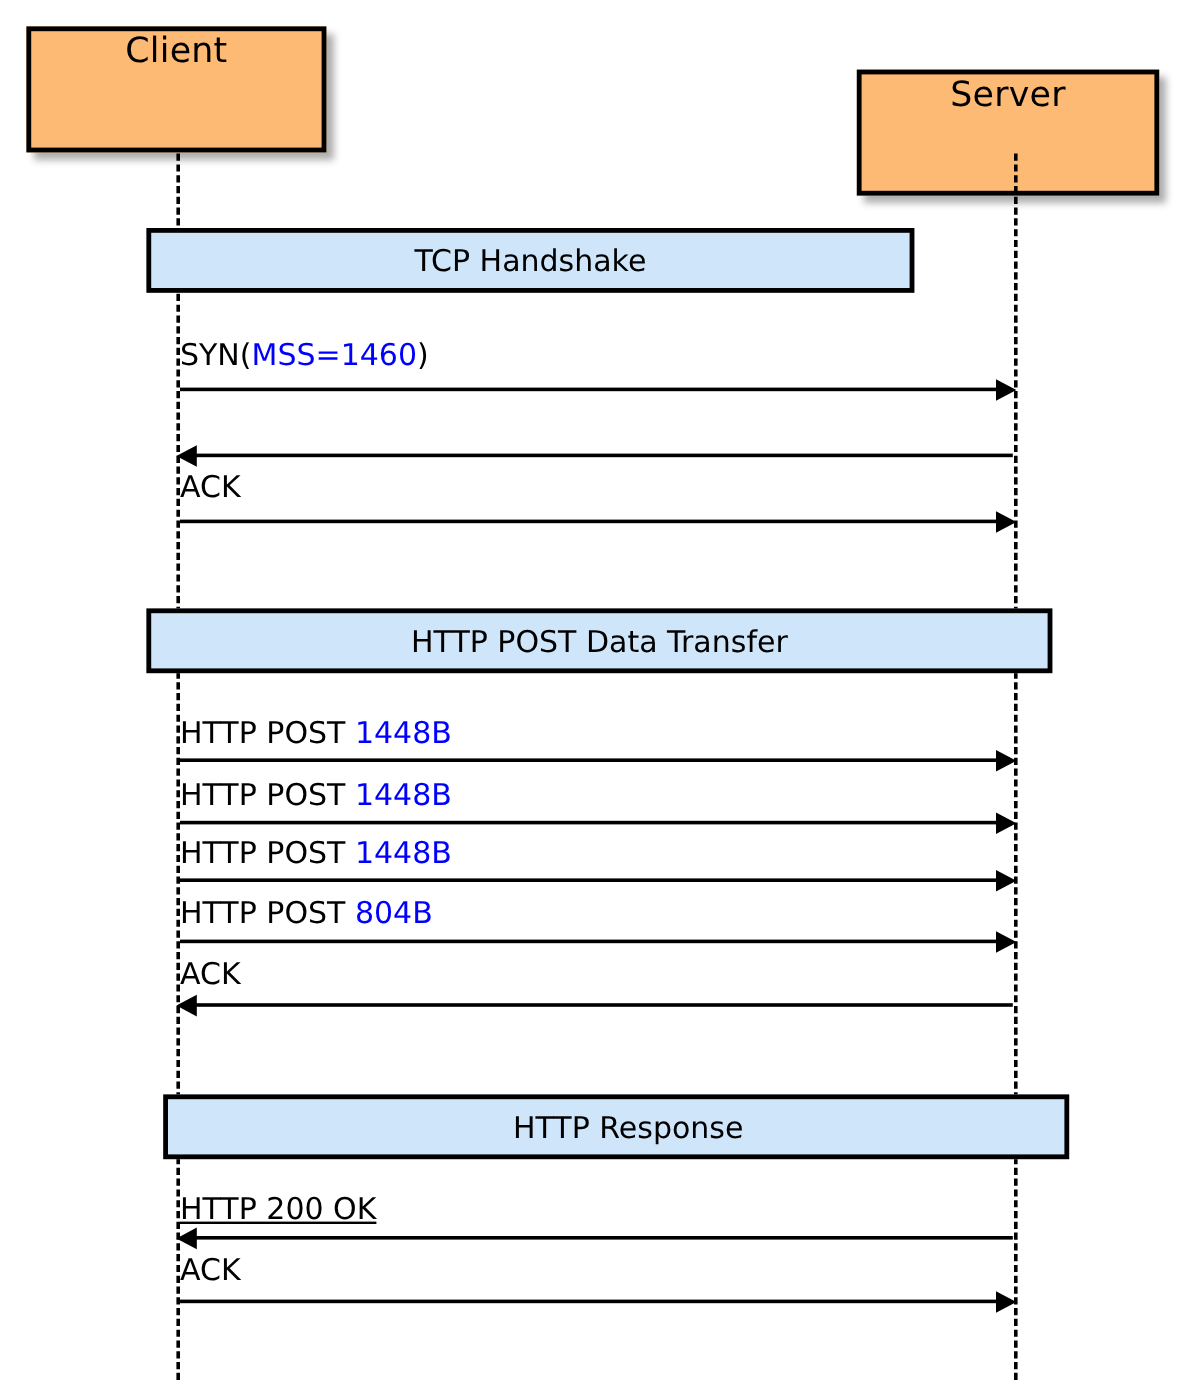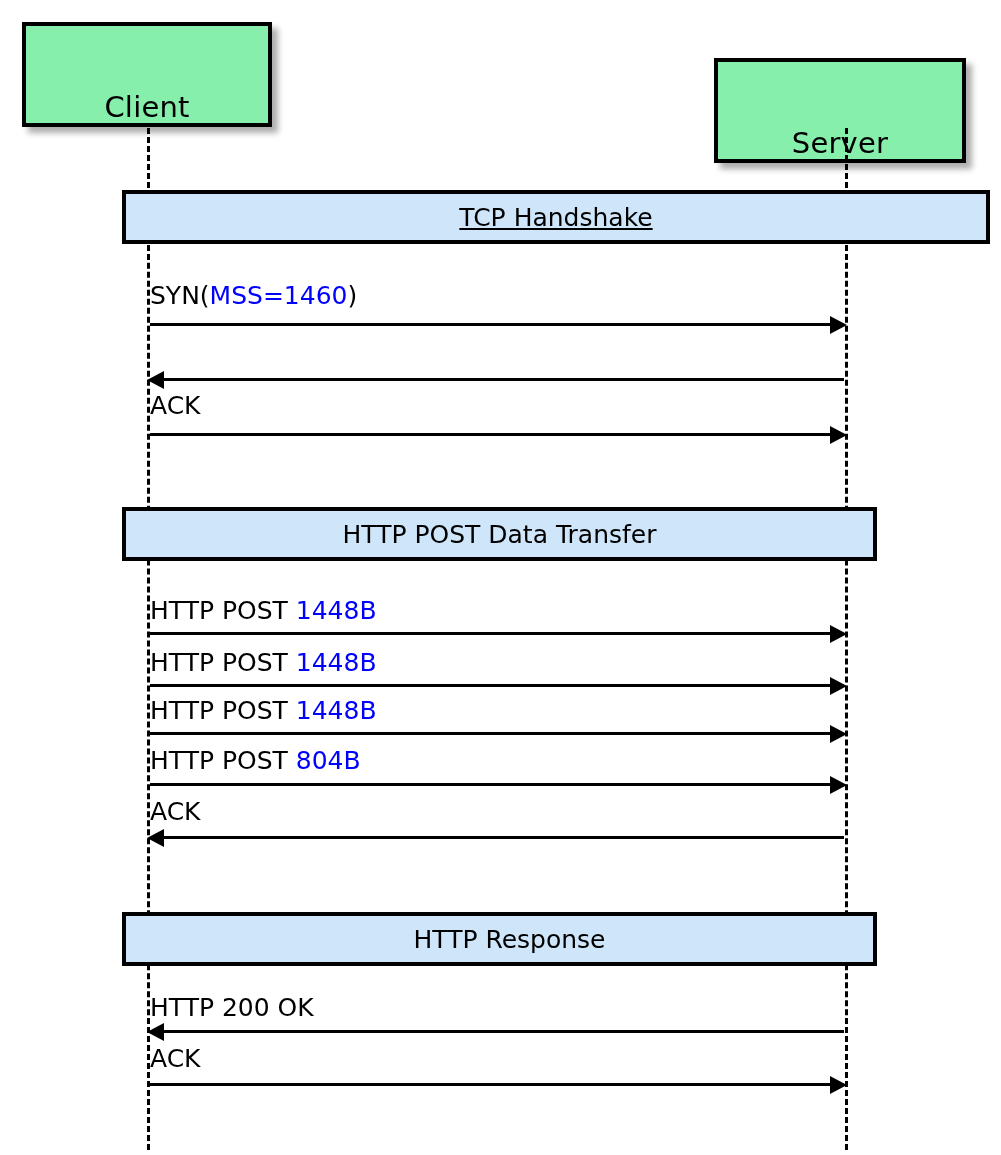--- a/index.html
+++ b/index.html
@@ -16,26 +16,26 @@
     height: 1155px;
     background: #ffffff;
     overflow: hidden;
   }
 
   
   .participant {
     position: absolute;
     box-sizing: border-box;
     border: 4px solid #000000;
-    background: #86efac;
+    background: #fdba74;
     box-shadow: 6px 6px 6px rgba(0,0,0,0.32);
     display: flex;
     flex-direction: column;
     align-items: center;
-    justify-content: flex-end;
+    justify-content: flex-start;
     line-height: 1.12;
   }
   .participant .p-name {
     font-size: 29px;
     color: #000000;
     letter-spacing: 0.2px;
   }
   .participant .p-sub {
     font-size: 28px;
     color: #0000ff;
@@ -106,21 +106,21 @@
     <div class="p-name">Client</div>
   </div>
 
   <div class="participant" style="left:714px; top:22px; width:252px; height:105px;margin-top:36px;">
     <div class="p-name">Server</div>
   </div>
 
   <div class="lifeline" style="left:147px; top:128px; height:1022px;"></div>
   <div class="lifeline" style="left:845px; top:128px; height:1022px;"></div>
 
-  <div class="section-bar" style="left:122px; top:190px; width:868px; height:54px;text-decoration:underline;">
+  <div class="section-bar" style="left:122px; top:190px; width:640px; height:54px;">
     <span class="sec-label">TCP Handshake</span>
   </div>
 
   <div class="msg-label" style="left:150px; top:283px; width:694px;">
     <span>SYN(</span><span class="hl">MSS=1460</span><span>)</span>
   </div>
   <div class="msg-line" style="left:150px; top:323px; width:683px;"></div>
   <div class="arrow-head right" style="left:830px; top:316px;"></div>
 
   <div class="msg-line" style="left:161px; top:378px; width:683px;"></div>
@@ -159,25 +159,25 @@
   </div>
   <div class="msg-line" style="left:150px; top:783px; width:683px;"></div>
   <div class="arrow-head right" style="left:830px; top:776px;"></div>
 
   <div class="msg-label" style="left:150px; top:799px; width:694px;">
     <span>ACK</span><span class="hl"></span><span></span>
   </div>
   <div class="msg-line" style="left:161px; top:836px; width:683px;"></div>
   <div class="arrow-head left" style="left:147px; top:829px;"></div>
 
-  <div class="section-bar" style="left:122px; top:912px; width:755px; height:54px;padding-left:20px;">
+  <div class="section-bar" style="left:136px; top:912px; width:755px; height:54px;padding-left:20px;">
     <span class="sec-label">HTTP Response</span>
   </div>
 
-  <div class="msg-label" style="left:150px; top:995px; width:694px;">
+  <div class="msg-label" style="left:150px; top:995px; width:694px;text-decoration:underline;">
     <span>HTTP 200 OK</span><span class="hl"></span><span></span>
   </div>
   <div class="msg-line" style="left:161px; top:1030px; width:683px;"></div>
   <div class="arrow-head left" style="left:147px; top:1023px;"></div>
 
   <div class="msg-label" style="left:150px; top:1046px; width:694px;">
     <span>ACK</span><span class="hl"></span><span></span>
   </div>
   <div class="msg-line" style="left:150px; top:1083px; width:683px;"></div>
   <div class="arrow-head right" style="left:830px; top:1076px;"></div>

